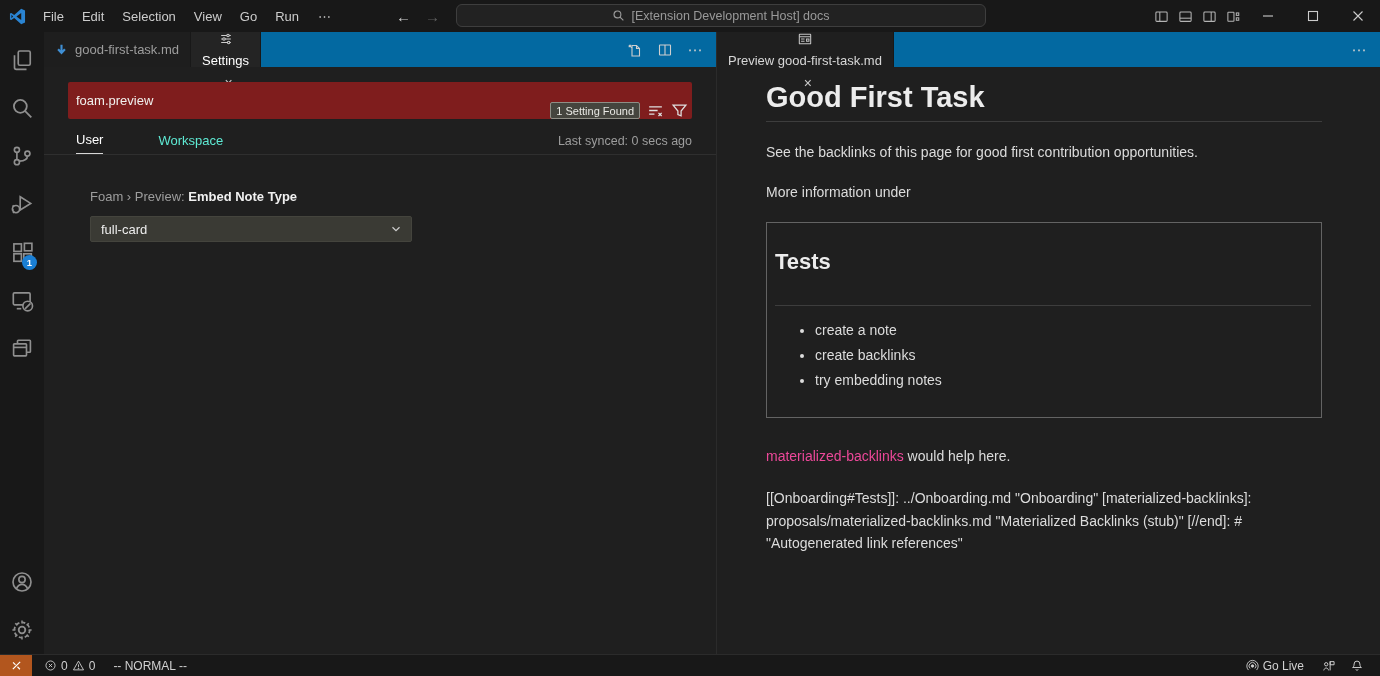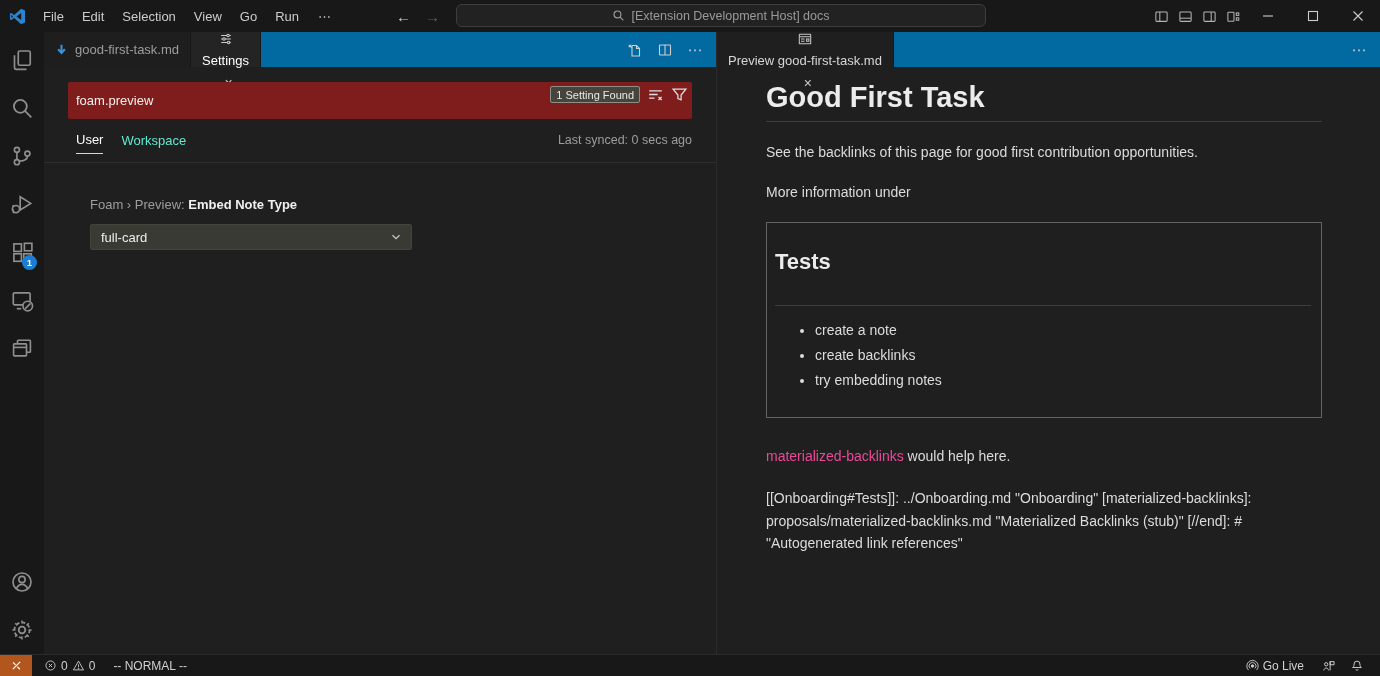--- a/index.html
+++ b/index.html
@@ -39,24 +39,24 @@
   .tab .closex{margin-left:6px;font-size:14px;color:#cccccc;width:16px;text-align:center;}
   .tab-spacer{flex:1;}
   .ed-actions{display:flex;align-items:center;gap:4px;padding-right:8px;}
   .ed-act{width:26px;height:26px;display:flex;align-items:center;justify-content:center;color:#cfcfcf;font-size:15px;}
 
   
   .settings-pane{padding:15px 24px 0 24px;}
   .stg-search{position:relative;height:37px;background:#7f1d1d;border-radius:2px;display:flex;align-items:center;}
   .stg-search input{position:absolute;inset:0;background:transparent;border:0;outline:none;color:#f1f1ee;
       font-size:13px;padding:0 180px 0 8px;font-family:"Liberation Sans",sans-serif;}
-  .stg-right{position:absolute;right:4px;top:0;height:25px;display:flex;align-items:center;gap:7px;}
+  .stg-right{position:absolute;right:4px;top:16px;height:25px;display:flex;align-items:center;gap:7px;}
   .count-badge{background:#45453e;border:1px solid #8f8f86;color:#e9e9e4;font-size:11px;padding:1.5px 5px;border-radius:2px;}
-  .scope-row{display:flex;align-items:center;margin-top:13px;padding-bottom:8px;border-bottom:1px solid #2f2f2f;
-      margin-left:-24px;margin-right:-24px;padding-left:32px;padding-right:24px;}
+  .scope-row{display:flex;align-items:flex-end;margin-top:13px;padding-bottom:0;border-bottom:1px solid #2f2f2f;
+      margin-left:-24px;margin-right:-24px;padding-left:32px;padding-right:24px;gap:37px;}
   .scope-tab{font-size:13px;margin-right:18px;padding-bottom:6px;color:#5eead4;}
   .scope-tab.active{color:#ffffff;border-bottom:1px solid #d7d7d7;}
   .synced{margin-left:auto;color:#9d9d9d;font-size:12.5px;padding-bottom:6px;}
   .setting-item{margin-top:34px;margin-left:22px;}
   .setting-title{font-size:13px;}
   .setting-cat{color:#9d9d9d;} .setting-name{color:#f0f0f0;font-weight:bold;}
   .stg-select{margin-top:12px;width:322px;height:26px;background:#3a3a34;border:1px solid #44443d;border-radius:2px;
       display:flex;align-items:center;padding:0 8px 0 10px;font-size:13px;color:#eeeeee;}
   .stg-select .chev{margin-left:auto;display:flex;}
 

